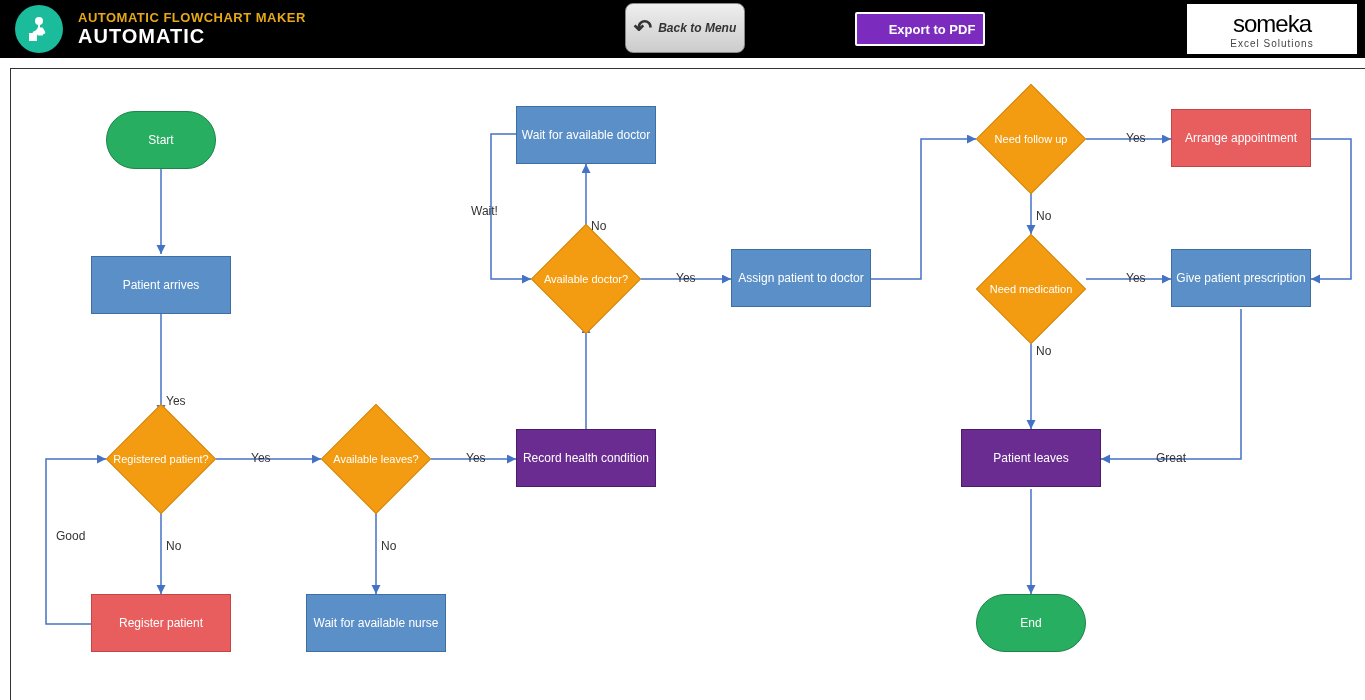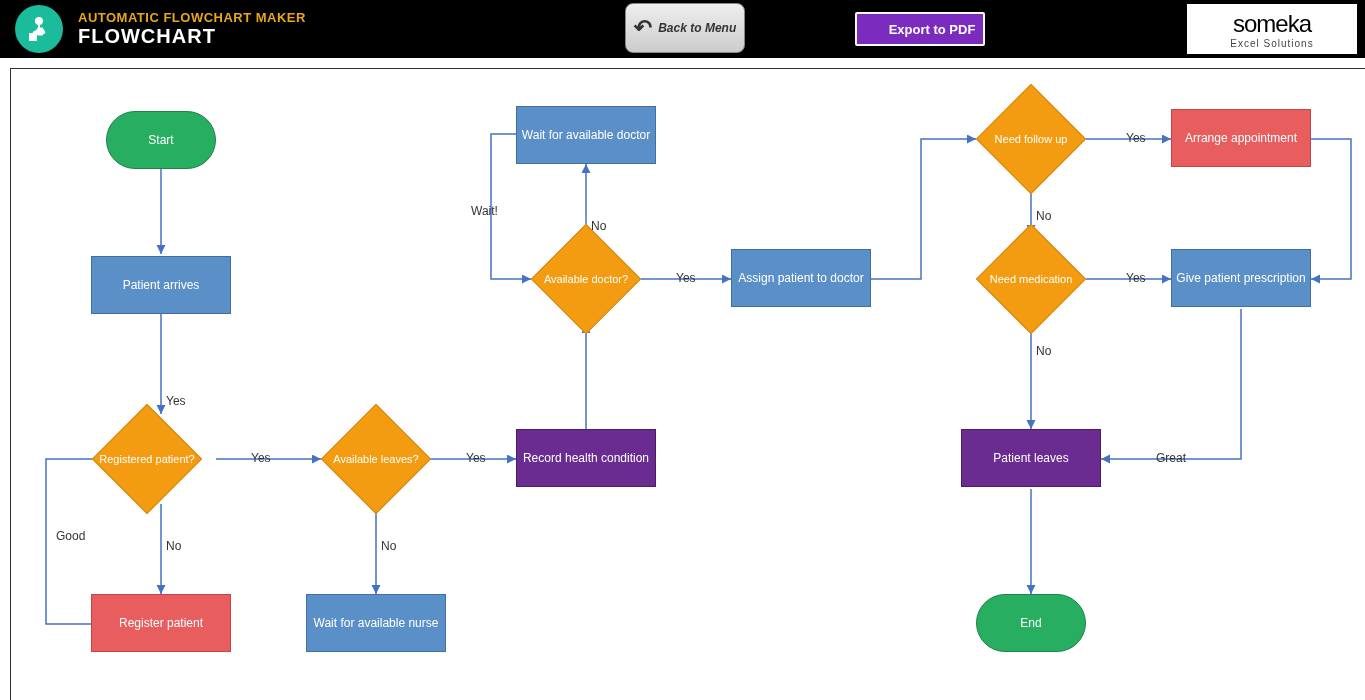--- a/index.html
+++ b/index.html
@@ -41,21 +41,21 @@
         <circle cx="14" cy="6" r="4" fill="#fff"></circle>
         <rect x="4" y="18" width="8" height="8" fill="#fff"></rect>
         <path d="M16 18 l6 0 l3 5 l-3 5 l-6 0 l-3 -5 z" fill="#fff" transform="translate(0,-2) scale(0.8)"></path>
         <line x1="14" y1="10" x2="14" y2="15" stroke="#fff" stroke-width="2"></line>
         <line x1="8" y1="18" x2="14" y2="15" stroke="#fff" stroke-width="2"></line>
         <line x1="20" y1="18" x2="14" y2="15" stroke="#fff" stroke-width="2"></line>
       </svg>
   </div>
   <div class="header-titles">
     <div class="header-title1">AUTOMATIC FLOWCHART MAKER</div>
-    <div class="header-title2">FLOWCHART</div>
+    <div class="header-title2">AUTOMATIC</div>
   </div>
   <div class="btn-back">
     <span class="arrow">↶</span>
     <span>Back to Menu</span>
   </div>
   <div class="btn-export">
     <span>Export to PDF</span>
   </div>
   <div class="brand-logo">
     <div class="brand-name">someka</div>
@@ -91,21 +91,21 @@
   <line x1="1020" y1="255" x2="1020" y2="360" stroke="#4472c4" stroke-width="1.5" marker-end="url(#ah)"></line>
   <line x1="1020" y1="420" x2="1020" y2="525" stroke="#4472c4" stroke-width="1.5" marker-end="url(#ah)"></line>
 </svg>
 
 <div class="node terminal" style="left:95px; top:42px">
       <span>Start</span>
     </div>
 <div class="node process-blue" style="left:80px; top:187px">
       <span>Patient arrives</span>
     </div>
-<div class="node decision" style="left:81px; top:345px">
+<div class="node decision" style="left:95px; top:345px">
       <div class="diamond"></div>
       <span class="dlabel">Registered patient?</span>
     </div>
 <div class="node process-red" style="left:80px; top:525px">
       <span>Register patient</span>
     </div>
 <div class="node decision" style="left:310px; top:345px">
       <div class="diamond"></div>
       <span class="dlabel">Available leaves?</span>
     </div>
@@ -125,21 +125,21 @@
 <div class="node process-blue" style="left:720px; top:180px">
       <span>Assign patient to doctor</span>
     </div>
 <div class="node decision" style="left:965px; top:25px">
       <div class="diamond"></div>
       <span class="dlabel">Need follow up</span>
     </div>
 <div class="node process-red" style="left:1160px; top:40px">
       <span>Arrange appointment</span>
     </div>
-<div class="node decision" style="left:965px; top:165px">
+<div class="node decision" style="left:965px; top:175px">
       <div class="diamond"></div>
       <span class="dlabel">Need medication</span>
     </div>
 <div class="node process-blue" style="left:1160px; top:180px">
       <span>Give patient prescription</span>
     </div>
 <div class="node process-purple" style="left:950px; top:360px">
       <span>Patient leaves</span>
     </div>
 <div class="node terminal" style="left:965px; top:525px">

